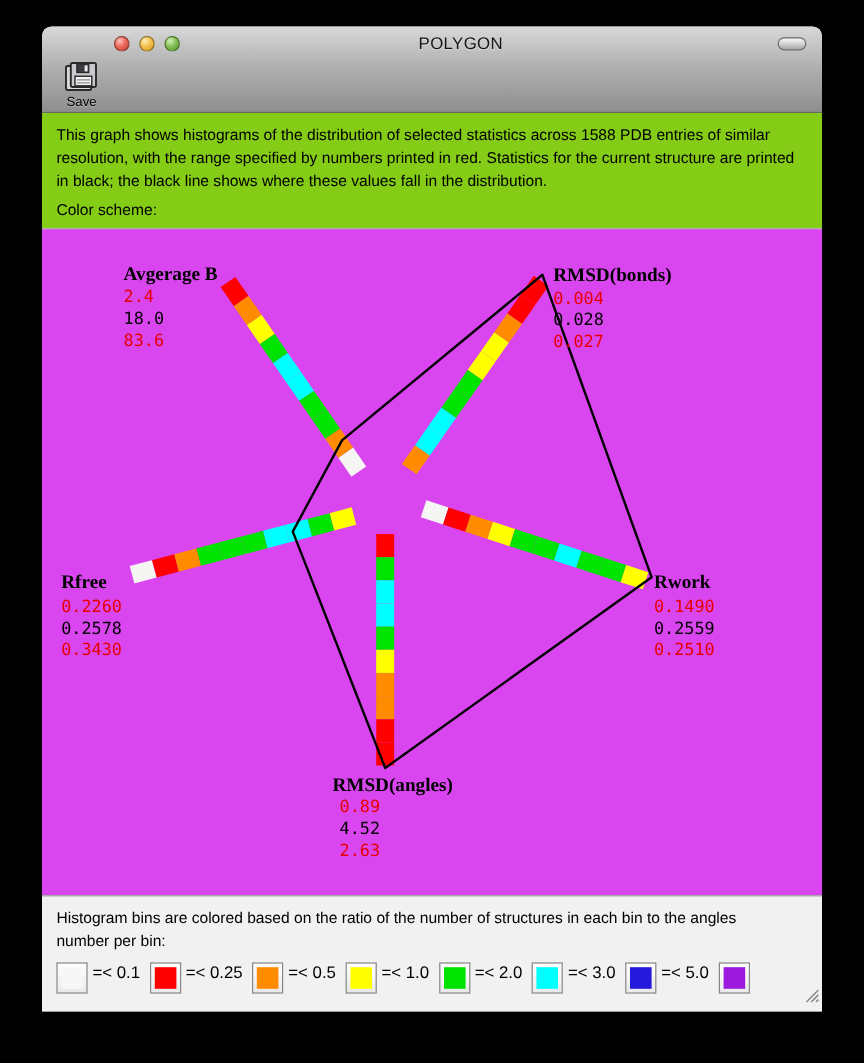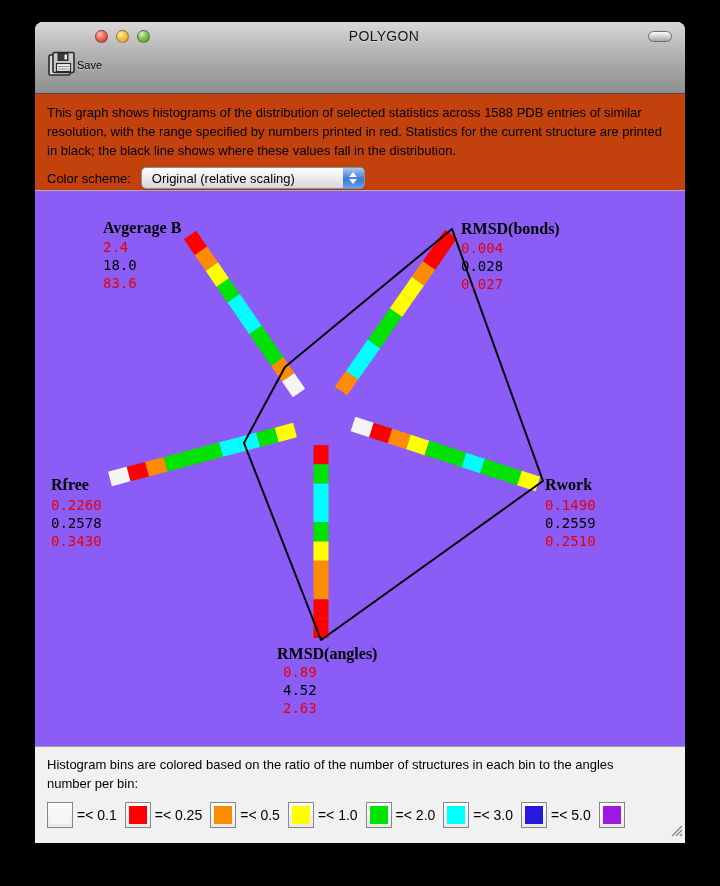--- a/index.html
+++ b/index.html
@@ -31,28 +31,28 @@
     font-size:14px; color:#141414; letter-spacing:.3px;
     text-shadow:0 1px 0 rgba(255,255,255,.45);
   }
   .pill {
     position:absolute; right:13px; top:9px; width:24px; height:11px;
     border-radius:6px; border:1px solid #6E6E6E;
     background:linear-gradient(#FBFBFB,#A8A8A8); box-sizing:border-box;
   }
   .toolbar { position:absolute; left:12px; top:29px; }
   .save-btn {
-    width:42px; display:flex; flex-direction:row; align-items:center;
+    width:42px; display:flex; flex-direction:column; align-items:center;
     font-size:11px; color:#000; cursor:default;
   }
   .save-btn svg { display:block; }
   .save-btn .lbl { margin-top:1px; text-shadow:0 1px 0 rgba(255,255,255,.35); }
   
   .desc-panel {
-    height:97px; background:#c2410c; border-bottom:1px solid #B0B0B0;
+    height:97px; background:#84cc16; border-bottom:1px solid #B0B0B0;
     box-sizing:border-box; padding:9px 12px 0;
   }
   .desc-text { font-size:13px; line-height:19px; color:#000; width:616px; }
   .scheme-row { margin-top:7px; display:flex; align-items:center; }
   .scheme-label { font-size:13px; color:#000; margin-right:10px; }
   .popup {
     width:224px; height:22px; box-sizing:border-box;
     border:1px solid #8F8F8F; border-radius:5px;
     background:linear-gradient(#FFFFFF,#D6D6D6);
     box-shadow:0 1px 1px rgba(0,0,0,.15);
@@ -61,31 +61,31 @@
   }
   .popup-cap {
     position:absolute; right:0; top:0; bottom:0; width:21px;
     border-radius:0 4px 4px 0;
     background:linear-gradient(#A6C8F2 , #3E78D8 55%, #6AA0E8);
     display:flex; flex-direction:column; align-items:center; justify-content:center; gap:2px;
   }
   .tri-up    { width:0; height:0; border-left:4px solid transparent; border-right:4px solid transparent; border-bottom:5px solid #FFF; }
   .tri-down  { width:0; height:0; border-left:4px solid transparent; border-right:4px solid transparent; border-top:5px solid #FFF; }
   
-  .plot-panel { height:555px; background:#8b5cf6; position:relative; }
+  .plot-panel { height:555px; background:#d946ef; position:relative; }
   .plot-panel svg { position:absolute; left:0; top:0; }
   .axis-label { font:bold 16px "Liberation Serif", serif; fill:#000; }
   .axis-value { font:14px "DejaVu Sans Mono", monospace; }
   
   .legend-panel {
     height:97px; background:#F1F1F1; border-top:1px solid #9C9C9C;
     box-sizing:border-box; padding:8px 12px 0; position:relative;
   }
   .legend-text { font-size:13px; line-height:19px; color:#000; width:602px; }
-  .bins-row { margin-top:9px; display:flex; align-items:center; }
+  .bins-row { margin-top:9px; display:flex; align-items:flex-start; }
   .bin-swatch {
     width:26px; height:26px; box-sizing:border-box;
     border:1px solid #878787; background:linear-gradient(#FFFFFF,#E9E9E9);
     padding:3px; margin-right:4px; flex:0 0 auto;
   }
   .bin-fill { width:100%; height:100%; }
   .bin-label { font-size:14px; color:#000; margin-right:8px; white-space:nowrap; }
   .resize-grip { position:absolute; right:2px; bottom:2px; }
 </style>
 </head>
@@ -118,27 +118,20 @@
         </span>
         <span class="lbl">Save</span>
       </div>
     </div>
   </div>
 
   <div class="desc-panel">
     <div class="desc-text">This graph shows histograms of the distribution of selected statistics across 1588 PDB entries of similar resolution, with the range specified by numbers printed in red.  Statistics for the current structure are printed in black; the black line shows where these values fall in the distribution.</div>
     <div class="scheme-row">
       <span class="scheme-label">Color scheme:</span>
-      <div class="popup">
-        <span>Original (relative scaling)</span>
-        <div class="popup-cap">
-          <div class="tri-up"></div>
-          <div class="tri-down"></div>
-        </div>
-      </div>
     </div>
   </div>
 
   <div class="plot-panel">
     <svg width="650" height="555" viewBox="0 0 650 555">
         <line x1="264" y1="202" x2="253.1" y2="186.2" stroke="#F5F5F3" stroke-width="15"></line>
         <line x1="253.1" y1="186.2" x2="242.2" y2="170.4" stroke="#FF8C00" stroke-width="15"></line>
         <line x1="242.2" y1="170.4" x2="231.3" y2="154.6" stroke="#00E300" stroke-width="15"></line>
         <line x1="231.3" y1="154.6" x2="220.4" y2="138.8" stroke="#00E300" stroke-width="15"></line>
         <line x1="220.4" y1="138.8" x2="209.5" y2="123" stroke="#00FFFF" stroke-width="15"></line>

